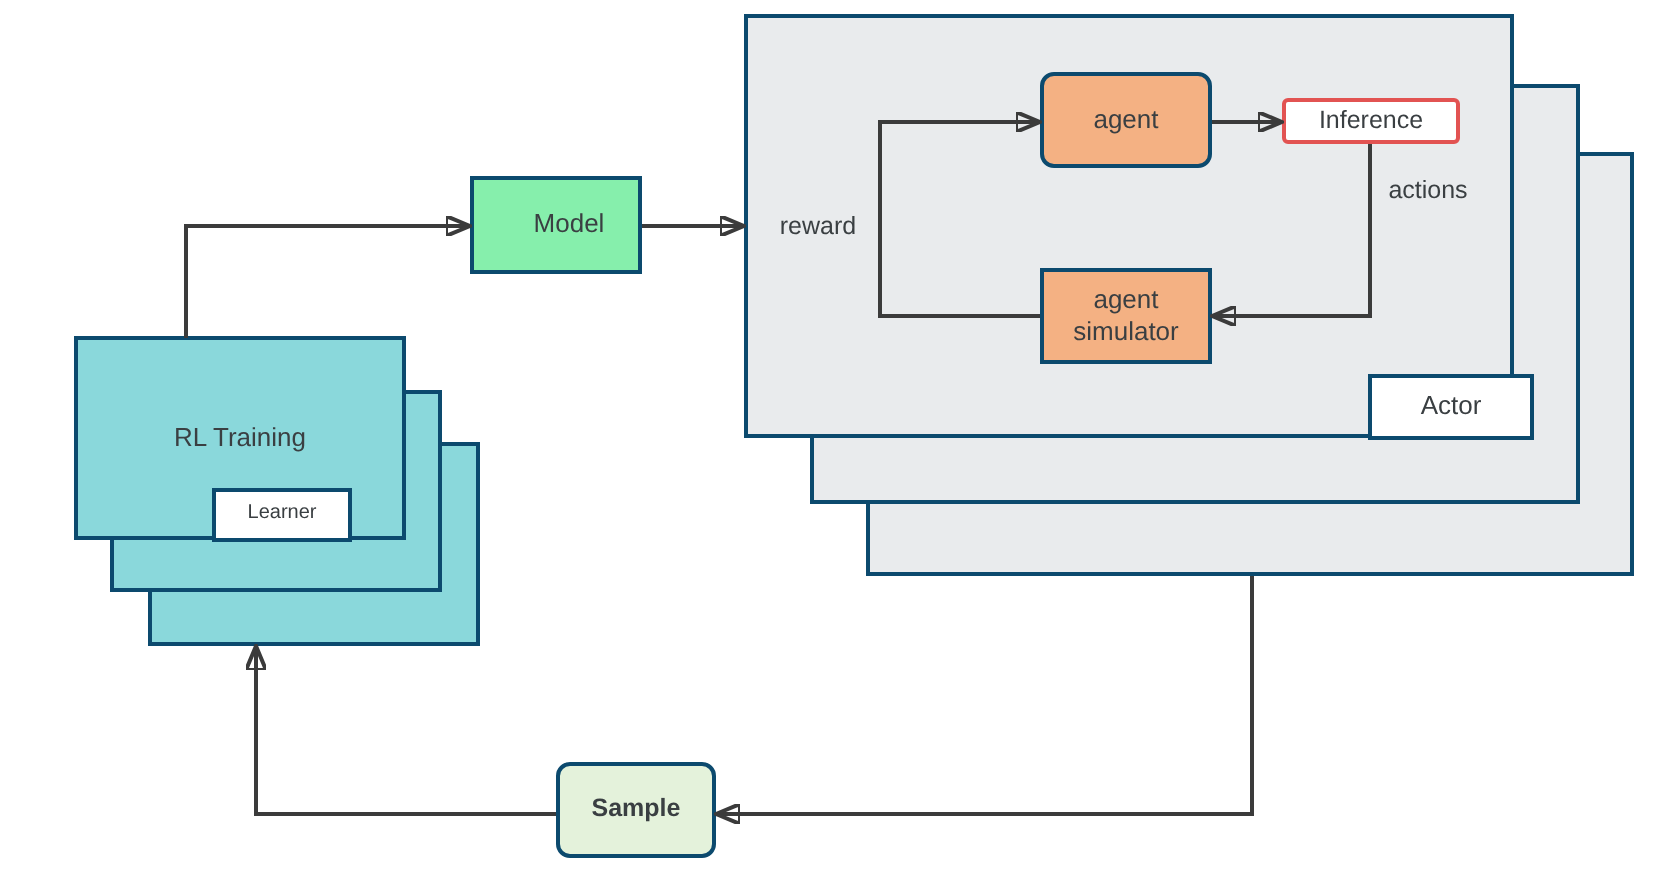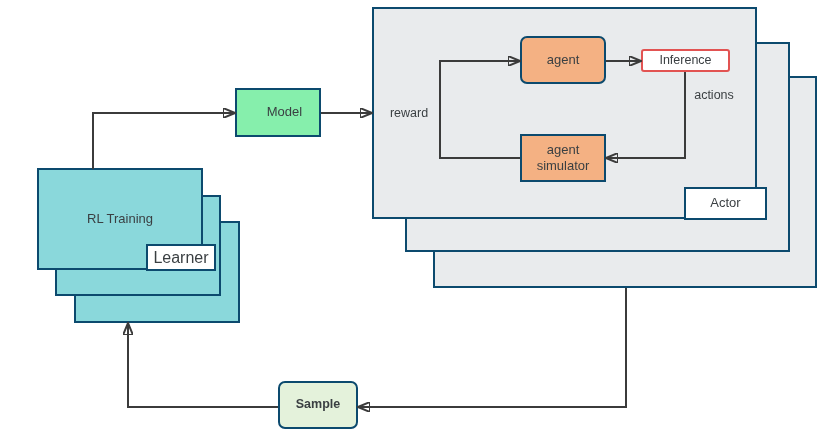--- a/index.html
+++ b/index.html
@@ -34,21 +34,21 @@
     position:absolute;
     font-size:12.5px;
     color:#3a3f42;
     text-align:center;
     background:transparent;
   }
   
   .teal3{left:46px;top:221px;width:166px;height:102px;}
   .teal2{left:27px;top:195px;width:166px;height:101px;}
   .teal1{left:9px;top:168px;width:166px;height:102px;}
-  .learner{left:106px;top:244px;width:70px;height:27px;font-size:16px;margin-left:40px;}
+  .learner{left:106px;top:244px;width:70px;height:27px;font-size:10px;}
   .model{left:235px;top:88px;width:86px;height:49px;}
   .gray3{left:433px;top:76px;width:384px;height:212px;}
   .gray2{left:405px;top:42px;width:385px;height:210px;}
   .gray1{left:372px;top:7px;width:385px;height:212px;}
   .agent{left:520px;top:36px;width:86px;height:48px;}
   .inference{left:641px;top:49px;width:89px;height:23px;font-size:12.5px;}
   .gamesim{left:520px;top:134px;width:86px;height:48px;padding:0 6px;}
   .actor{left:684px;top:187px;width:83px;height:33px;text-align:right;}
   .sample{left:278px;top:381px;width:80px;height:48px;font-size:12.5px;font-weight:bold;}
   .lbl-reward{left:385px;top:106px;width:48px;}

